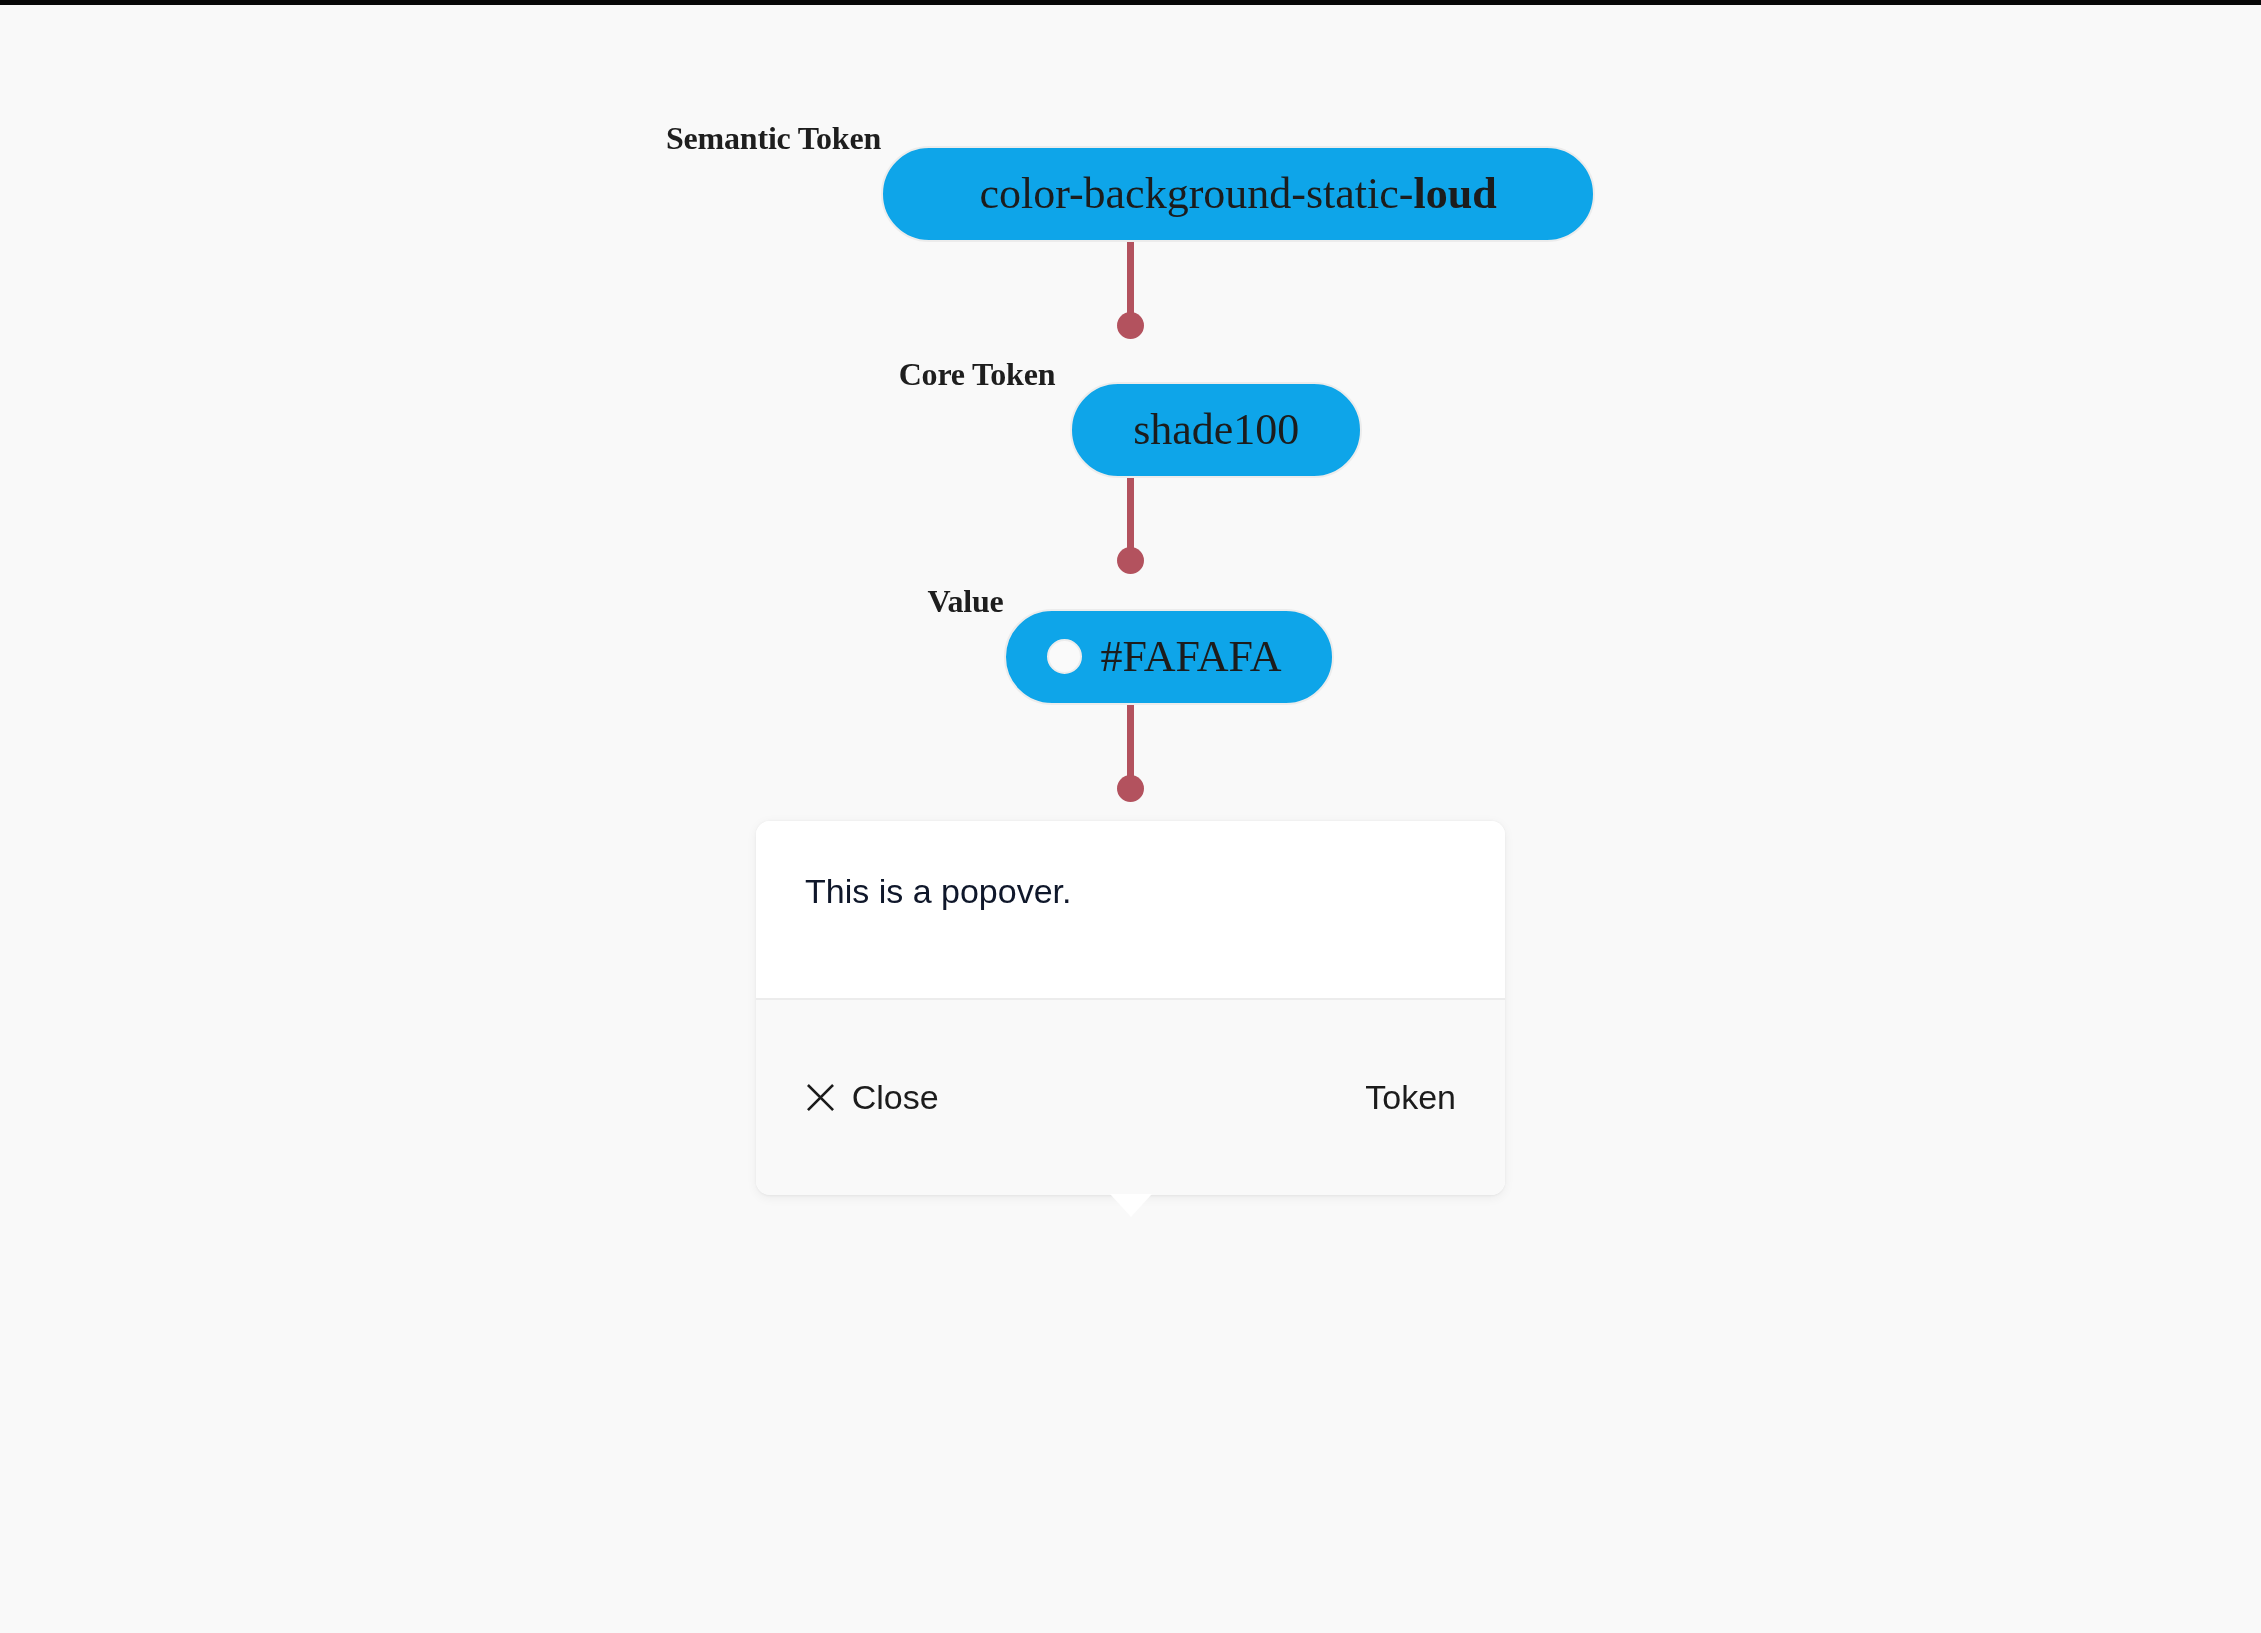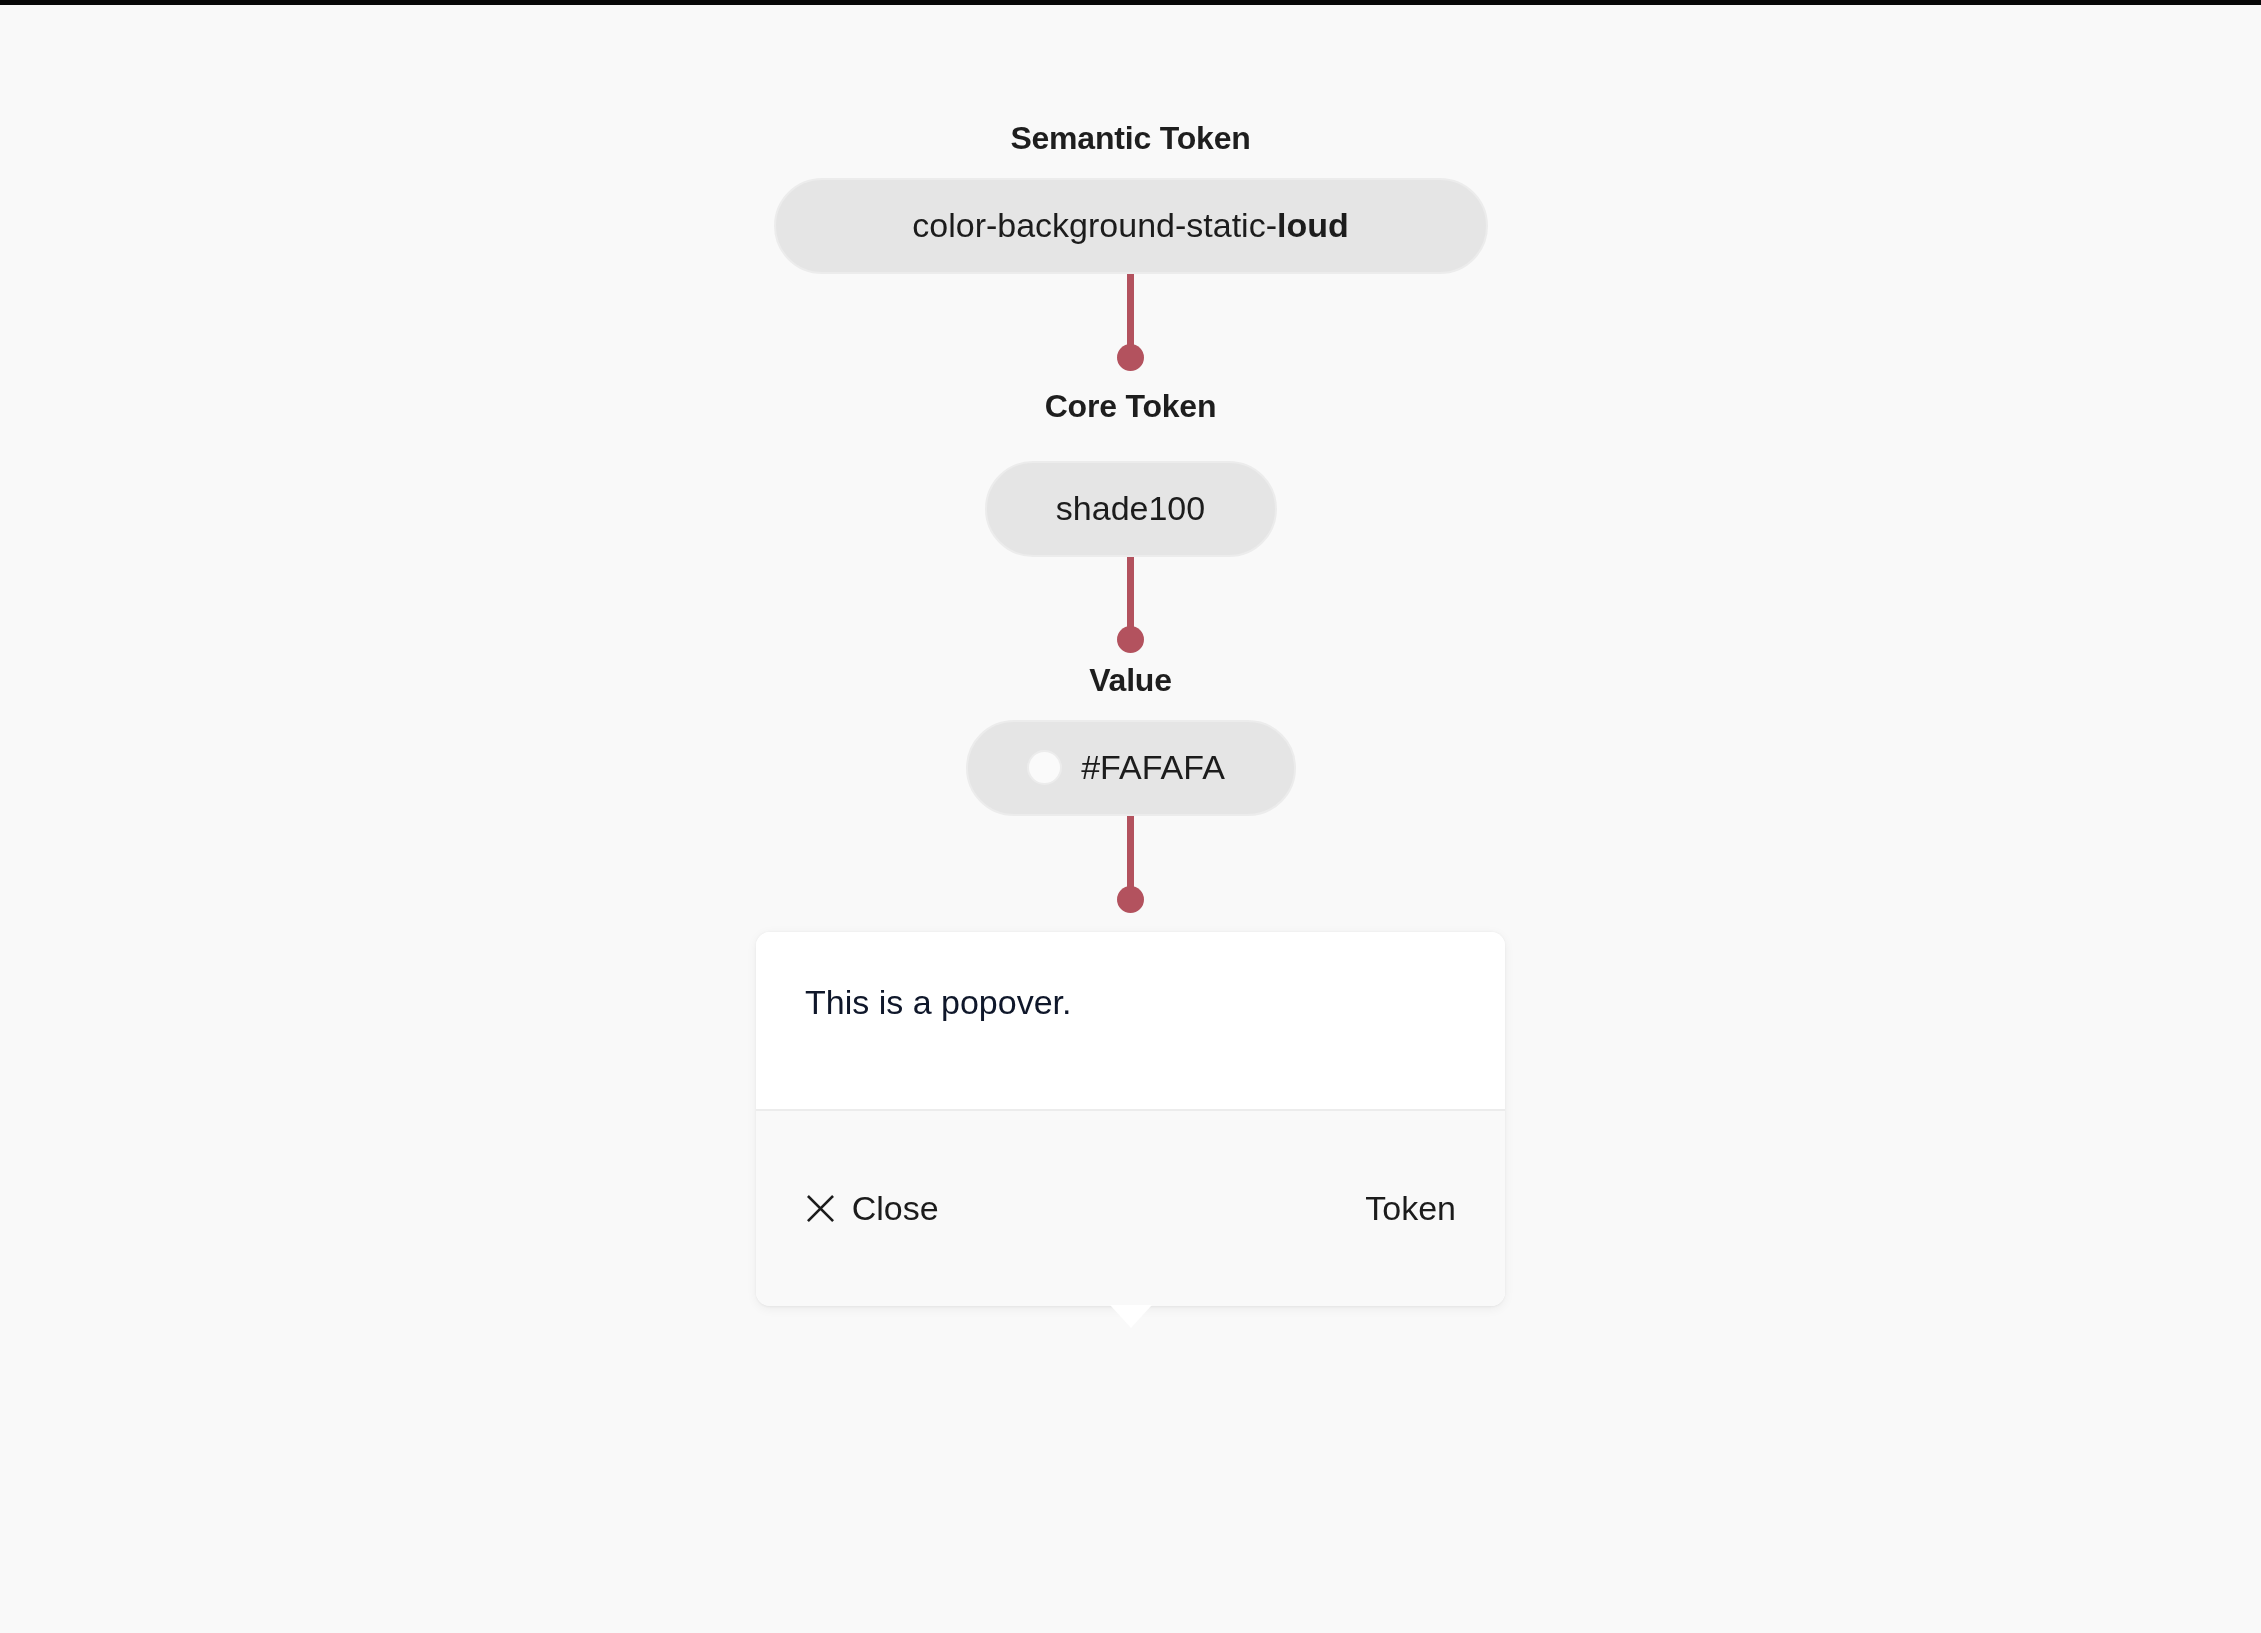--- a/index.html
+++ b/index.html
@@ -35,43 +35,44 @@
     top: 0;
     left: 0;
     width: 2261px;
     display: flex;
     flex-direction: column;
     align-items: center;
   }
 
   .node-group {
     display: flex;
-    flex-direction: column;
+    flex-direction: row;
+    font-family: Liberation Serif, serif;
   }
 
   .node-heading {
     font-size: 32px;
     font-weight: 700;
     color: #1e1e1e;
     letter-spacing: -0.2px;
     line-height: 1;
     text-align: center;
   }
 
   .pill {
     margin-top: 23.6px;
     height: 96px;
-    background: #e5e5e5;
+    background: #0ea5e9;
     border: 2.4px solid #ececec;
     border-radius: 48px;
     display: flex;
     align-items: center;
     justify-content: center;
     padding: 0 47px;
-    font-size: 34px;
+    font-size: 44px;
     color: #1c1c1c;
     white-space: nowrap;
   }
 
   .pill-semantic { min-width: 714px; }
   .pill-core     { min-width: 292px; }
   .pill-value    { min-width: 330px; padding-left: 35px; padding-right: 44px; }
 
   .pill .token-prefix { font-weight: 400; }
   .pill .token-suffix { font-weight: 700; }

